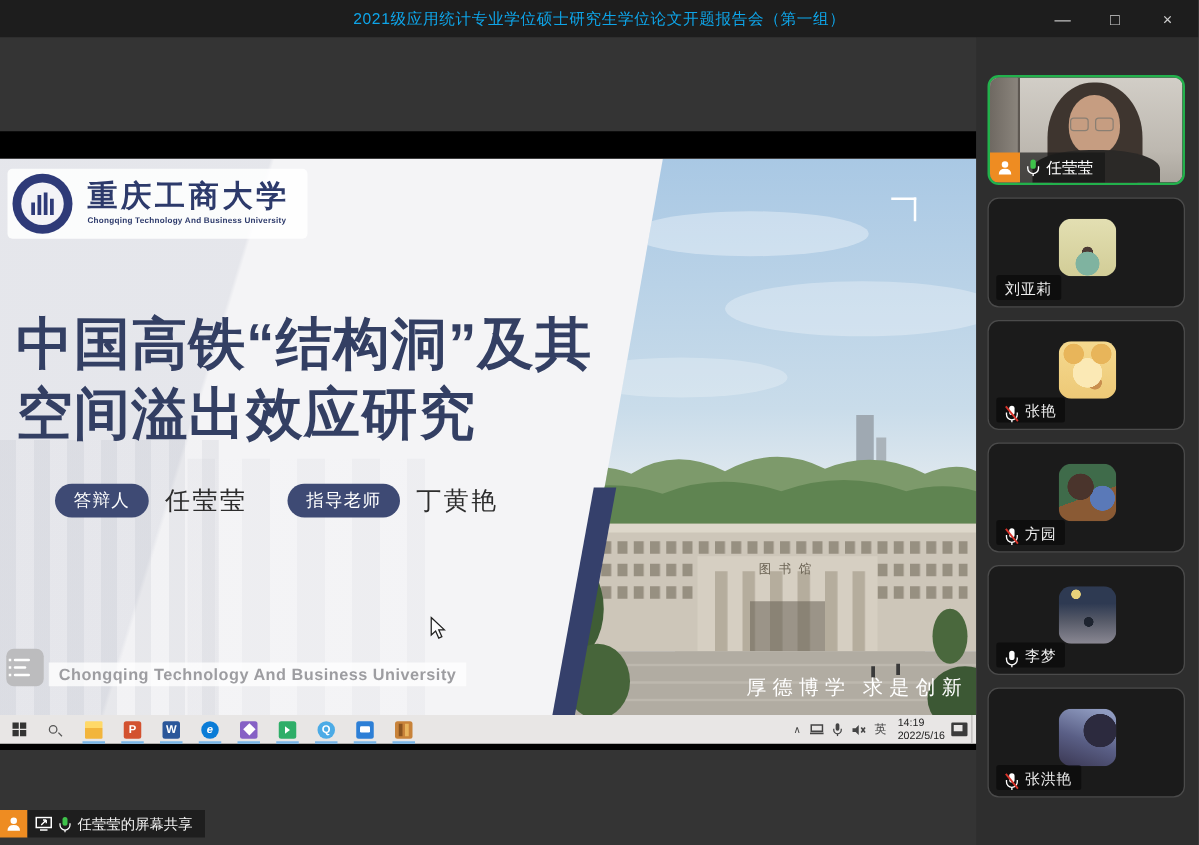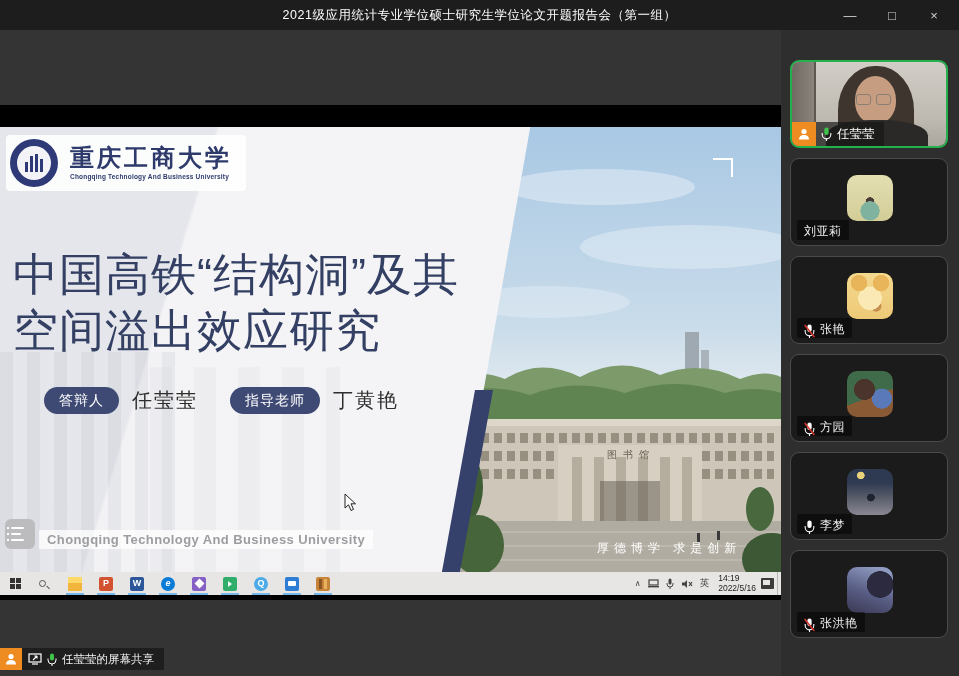--- a/index.html
+++ b/index.html
@@ -3,21 +3,21 @@
 <meta charset="utf-8">
 <style>
   html,body{margin:0;padding:0;background:#555;}
   *{box-sizing:border-box;}
   .window{position:relative;width:959px;height:676px;background:#343434;overflow:hidden;
           font-family:"Liberation Sans",sans-serif;}
 
   
   .titlebar{position:absolute;left:0;top:0;width:959px;height:30px;background:#1d1d1d;
             display:flex;align-items:center;justify-content:center;}
-  .titlebar .title{color:#ffffff;font-size:12.5px;letter-spacing:.5px;}
+  .titlebar .title{color:#0ea5e9;font-size:12.5px;letter-spacing:.5px;}
   .win-controls{position:absolute;right:4px;top:0;height:30px;display:flex;align-items:center;}
   .win-btn{width:42px;height:30px;display:flex;align-items:center;justify-content:center;
            color:#cfcfcf;font-size:13px;cursor:default;}
 
   
   .stage{position:absolute;left:0;top:30px;width:781px;height:646px;background:#343434;}
   .screen-share{position:absolute;left:0;top:75px;width:781px;height:495px;background:#000;}
 
   
   .slide{position:absolute;left:0;top:22px;width:781px;height:445px;background:#f4f4f6;overflow:hidden;}
@@ -34,21 +34,21 @@
   .logo-circle .inner{position:absolute;left:7px;top:7px;width:34px;height:34px;border-radius:50%;
             background:#f3f3f7;display:flex;align-items:center;justify-content:center;}
   .logo-bars{display:flex;gap:2px;align-items:flex-end;height:18px;}
   .logo-bars i{display:block;width:3px;background:#2e3a78;}
   .logo-bars i:nth-child(1){height:10px;} .logo-bars i:nth-child(2){height:16px;}
   .logo-bars i:nth-child(3){height:18px;} .logo-bars i:nth-child(4){height:13px;}
   .logo-cn{font-size:24px;font-weight:bold;color:#2d3a6b;letter-spacing:3px;line-height:1;}
   .logo-en{font-size:6.5px;color:#2d3a6b;font-weight:bold;margin-top:3px;letter-spacing:.2px;}
 
   .slide-title{position:absolute;left:13px;top:120px;font-size:45px;line-height:56px;
-               font-weight:normal;color:#333f63;letter-spacing:1px;z-index:4;}
+               font-weight:bold;color:#333f63;letter-spacing:1px;z-index:4;}
 
   .badge-group{position:absolute;top:260px;display:flex;gap:13px;z-index:4;}
   .bg1{left:44px;} .bg2{left:230px;}
   .pill{height:27px;border-radius:14px;background:#3e4a74;color:#fff;font-size:14px;
         display:flex;align-items:center;padding:0 15px;letter-spacing:1px;}
   .badge-name{font-size:20px;color:#2d2d2d;letter-spacing:2px;}
 
   .slide-footer-icon{position:absolute;left:5px;top:392px;width:30px;height:30px;background:#bcbcbe;
         border-radius:6px;display:flex;flex-direction:column;justify-content:center;gap:4px;padding-left:6px;z-index:4;}
   .slide-footer-icon i{display:block;height:2px;background:#fff;border-radius:1px;position:relative;}
@@ -58,21 +58,21 @@
   .slide-footer-text{position:absolute;left:39px;top:403px;font-size:13px;font-weight:bold;
         color:#9d9da1;letter-spacing:.4px;z-index:4;background:rgba(255,255,255,.75);padding:2px 8px;}
 
   .photo{position:absolute;inset:0;clip-path:polygon(67.9% 0,100% 0,100% 100%,57.8% 100%);
          background:linear-gradient(#a9c8e4 0%,#c9dcea 45%,#e6ecf0 62%);z-index:2;}
   .photo svg{position:absolute;left:0;top:0;}
   .navy-band{position:absolute;left:475px;top:263px;width:18px;height:182px;background:#35406b;
              transform:skewX(-10.3deg);transform-origin:top left;z-index:3;}
   .corner-bracket{position:absolute;left:713px;top:31px;width:20px;height:19px;
              border-top:2px solid #fff;border-right:2px solid #fff;z-index:3;}
-  .motto{position:absolute;left:597px;top:413px;color:#fff;font-size:12px;letter-spacing:5px;z-index:3;}
+  .motto{position:absolute;left:597px;top:413px;color:#fff;font-size:16px;letter-spacing:5px;z-index:3;}
 
   .cursor{position:absolute;left:344px;top:366px;z-index:6;}
 
   
   .taskbar{position:absolute;left:0;top:467px;width:781px;height:23px;background:#e8e6e5;
            display:flex;align-items:center;font-size:9px;color:#333;}
   .tb-start{width:30px;height:23px;display:flex;align-items:center;justify-content:center;}
   .winlogo{display:grid;grid-template-columns:5px 5px;grid-template-rows:5px 5px;gap:1px;}
   .winlogo i{background:#333;}
   .tb-search{width:24px;display:flex;align-items:center;justify-content:center;}

